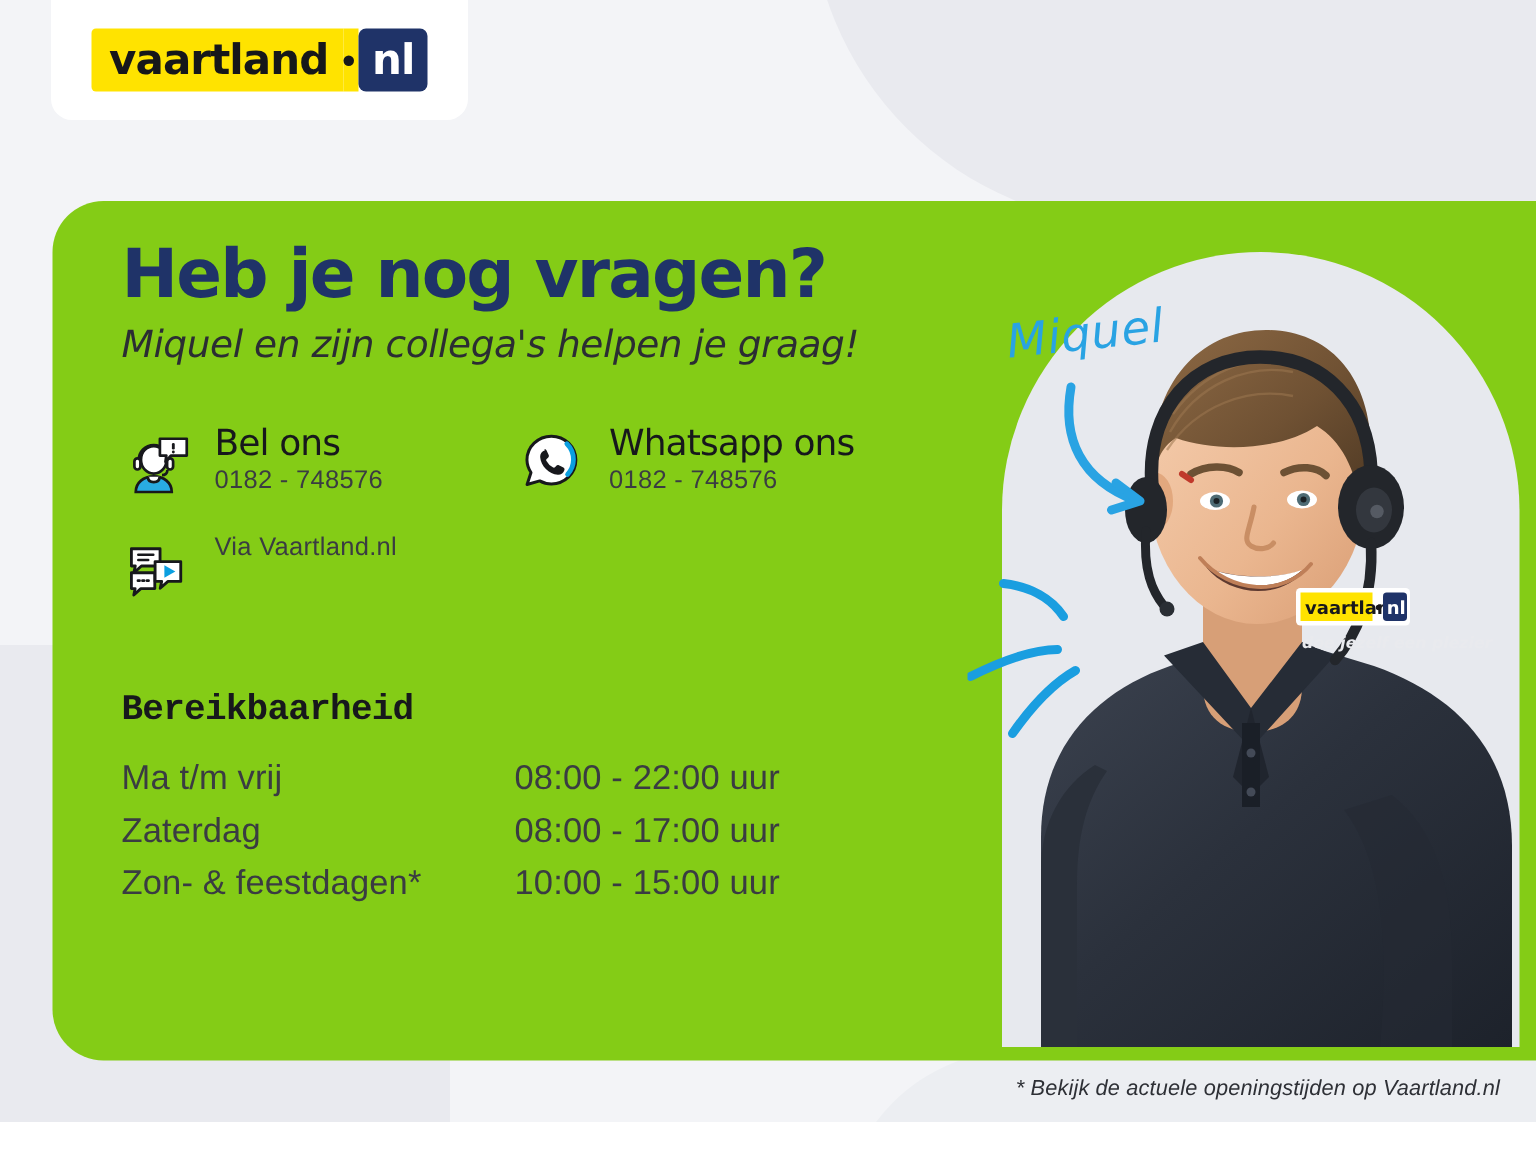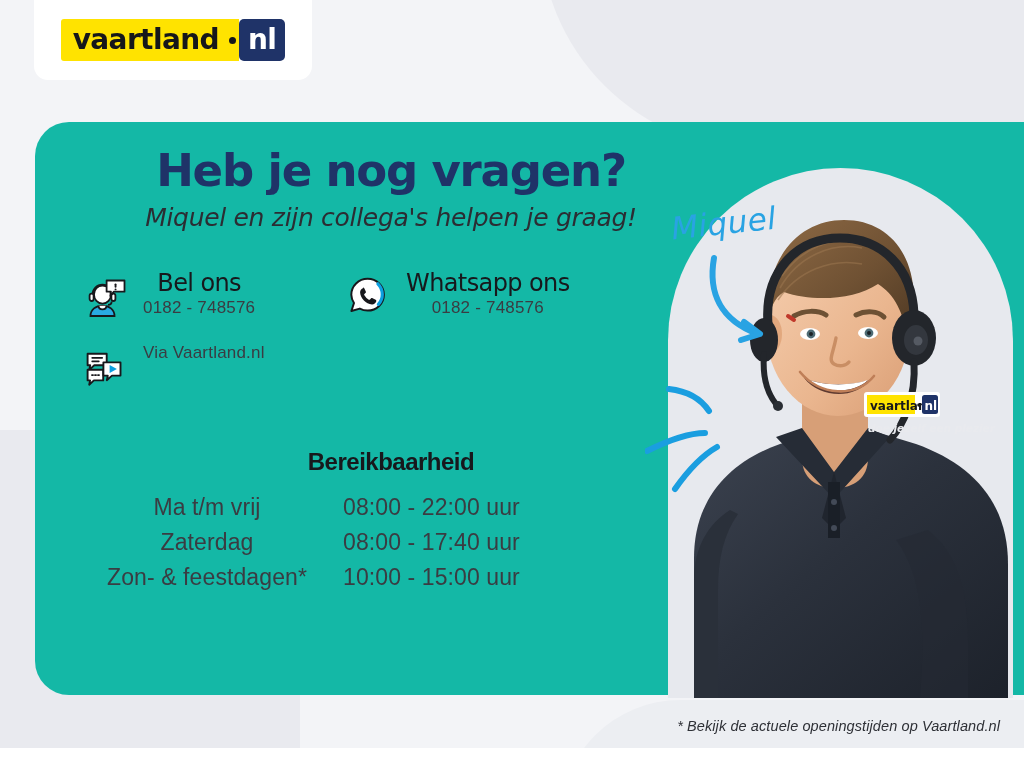--- a/index.html
+++ b/index.html
@@ -108,26 +108,25 @@
     font-size: 28px;
     letter-spacing: -0.6px;
     color: #ffffff;
     line-height: 1;
   }
 
   
   .card {
     position: absolute;
     left: 35px;
-    top: 122px;
+    top: 134px;
     width: 989px;
     height: 573px;
-    background: #14b8a6;
+    background: #84cc16;
     border-radius: 34px 0 0 34px;
-    text-align: center;
   }
   .card-inner {
     position: absolute;
     left: 46px;
     top: 25px;
     width: 620px;
   }
 
   h1.heading {
     font-family: "DejaVu Sans", sans-serif;
@@ -175,21 +174,21 @@
     font-size: 17px;
     font-weight: 400;
     color: #3a3c42;
     letter-spacing: 0.2px;
     line-height: 1.2;
   }
 
   
   .hours { margin-top: 57px; }
   .hours-title {
-    font-family: Liberation Sans, sans-serif;
+    font-family: Liberation Mono, monospace;
     font-size: 24px;
     font-weight: 700;
     color: #17181c;
     letter-spacing: -0.5px;
   }
   .hours-table {
     margin-top: 14px;
     border-collapse: collapse;
   }
   .hours-table td {
@@ -339,21 +338,21 @@
       <div class="hours">
         <div class="hours-title">Bereikbaarheid</div>
         <table class="hours-table">
           <tbody>
             <tr>
               <td class="day">Ma t/m vrij</td>
               <td class="time">08:00 - 22:00 uur</td>
             </tr>
             <tr>
               <td class="day">Zaterdag</td>
-              <td class="time">08:00 - 17:40 uur</td>
+              <td class="time">08:00 - 17:00 uur</td>
             </tr>
             <tr>
               <td class="day">Zon- &amp; feestdagen*</td>
               <td class="time">10:00 - 15:00 uur</td>
             </tr>
           </tbody>
         </table>
       </div>
     </div>
   </div>

